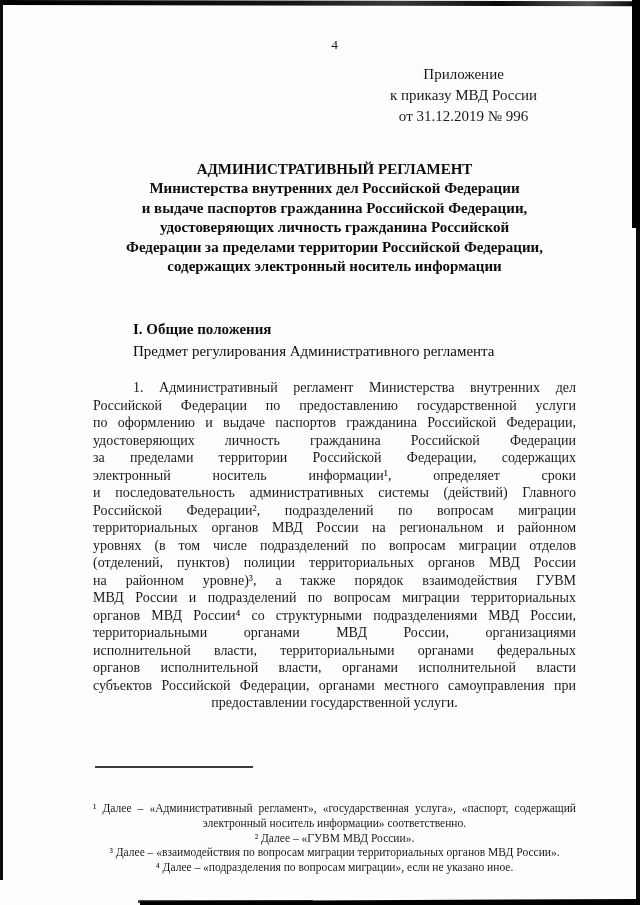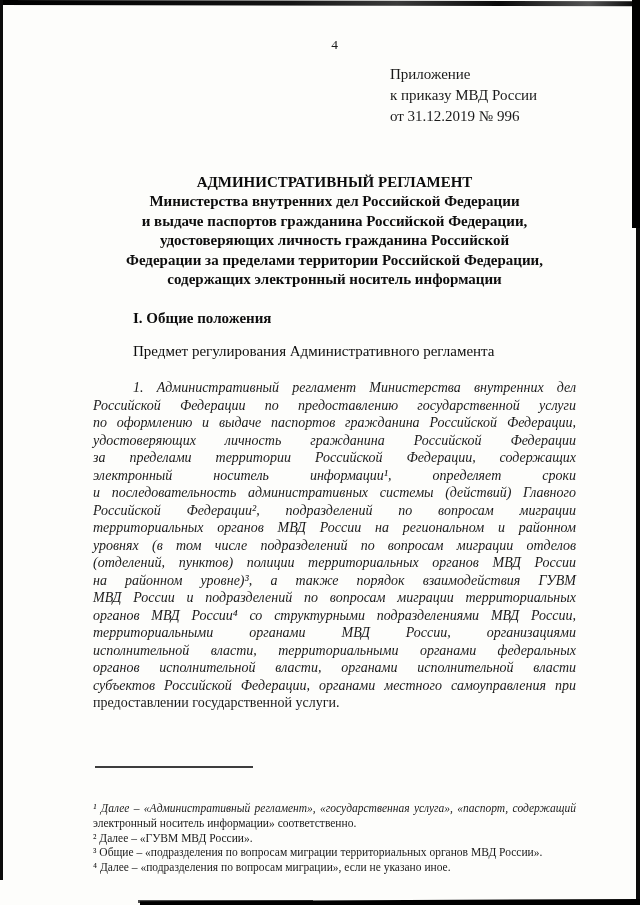--- a/index.html
+++ b/index.html
@@ -30,48 +30,48 @@
 
   .page-number {
     position: absolute; top: 37px; left: 93px; width: 483px;
     text-align: center; font-size: 13.5px;
   }
   .appendix {
     position: absolute; top: 64px; left: 390px;
     font-size: 15px; line-height: 21px;
   }
   .title-block {
-    position: absolute; top: 173px; left: 93px; width: 483px;
+    position: absolute; top: 160px; left: 93px; width: 483px;
     font-size: 15px; font-weight: bold; line-height: 19.4px;
     color: #0d0d0d;
   }
   .title-block .line { text-align: center; }
   .chapter-heading {
-    position: absolute; top: 310px; left: 133px;
+    position: absolute; top: 321px; left: 133px;
     font-size: 15px; font-weight: bold; color: #0d0d0d;
   }
   .subsection-heading {
     position: absolute; top: 343px; left: 133px;
     font-size: 15px; font-weight: normal; color: #0d0d0d;
   }
   .paragraph {
     position: absolute; top: 379px; left: 93px; width: 483px;
     font-size: 14px; line-height: 17.5px;
   }
   .paragraph .line:first-child { padding-left: 40px; box-sizing: border-box; }
   .footnote-rule {
     position: absolute; top: 766px; left: 95px; width: 158px; height: 2px;
     background: #3d3d3d;
   }
   .footnotes {
     position: absolute; top: 801px; left: 93px; width: 483px;
     font-size: 11.5px; line-height: 14.8px;
   }
-  .line { text-align: left; white-space: nowrap; overflow: visible; }
-  .line.jl { white-space: normal; text-align: justify; text-align-last: justify; font-style: italic; }
+  .line { text-align: center; white-space: nowrap; overflow: visible; }
+  .line.jl { white-space: normal; text-align: justify; text-align-last: justify; }
 </style>
 </head>
 <body>
 
 <div class="page">
 
   <div class="edge-top"></div>
   <div class="edge-left"></div>
   <div class="edge-right"></div>
   <div class="edge-right-thick"></div>
@@ -120,17 +120,17 @@
       <div class="line jl">субъектов Российской Федерации, органами местного самоуправления при</div>
       <div class="line">предоставлении государственной услуги.</div>
     </div>
 
   <div class="footnote-rule"></div>
 
   <div class="footnotes">
       <div class="line jl">¹ Далее – «Административный регламент», «государственная услуга», «паспорт, содержащий</div>
       <div class="line">электронный носитель информации» соответственно.</div>
       <div class="line">² Далее – «ГУВМ МВД России».</div>
-      <div class="line">³ Общие – «подразделения по вопросам миграции территориальных органов МВД России».</div>
+      <div class="line">³ Далее – «взаимодействия по вопросам миграции территориальных органов МВД России».</div>
       <div class="line">⁴ Далее – «подразделения по вопросам миграции», если не указано иное.</div>
     </div>
 
 </div>
 
 </body></html>

